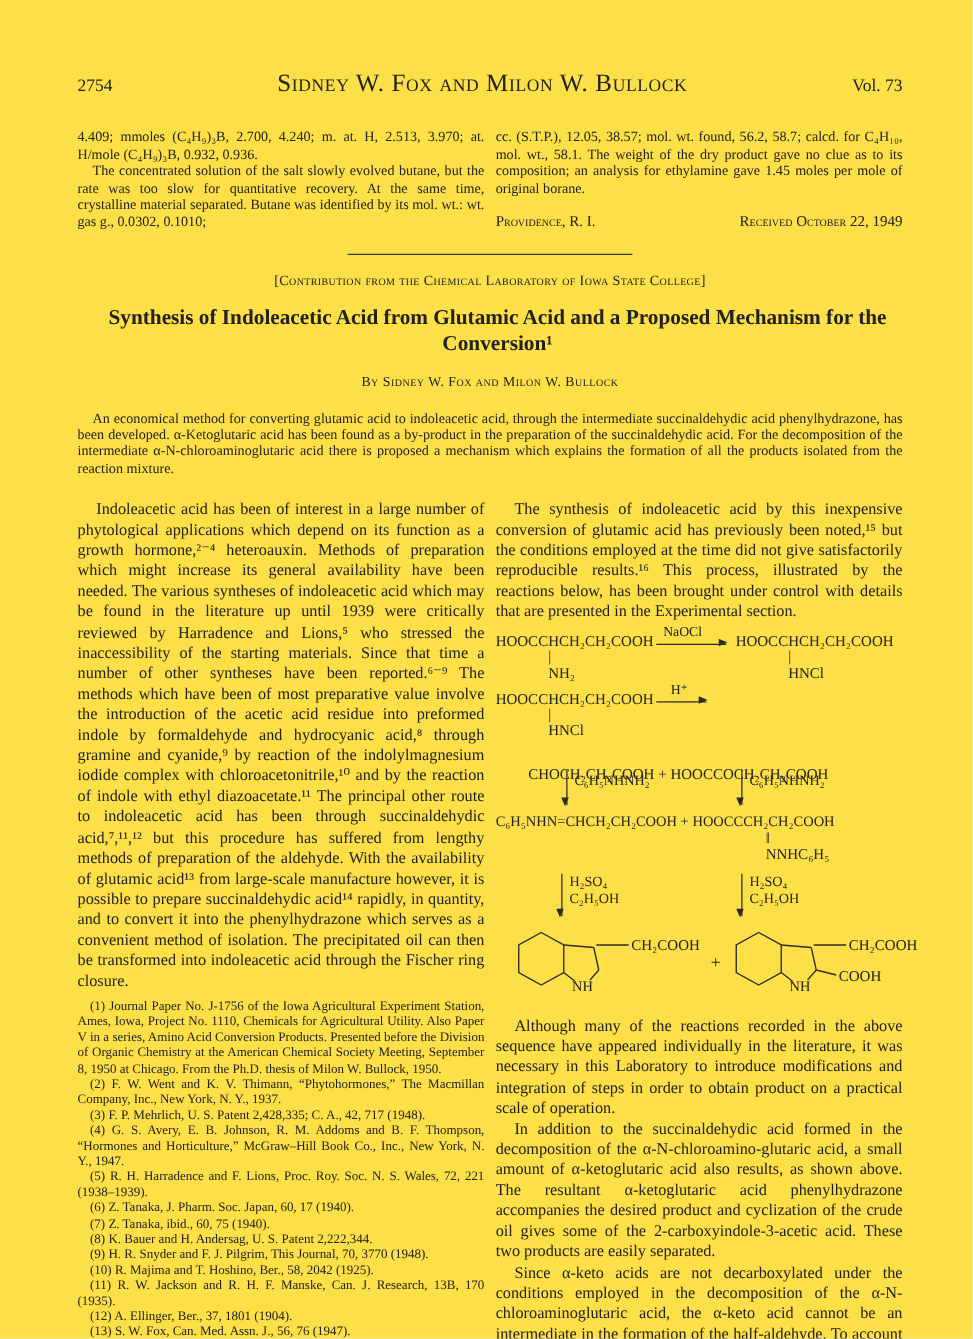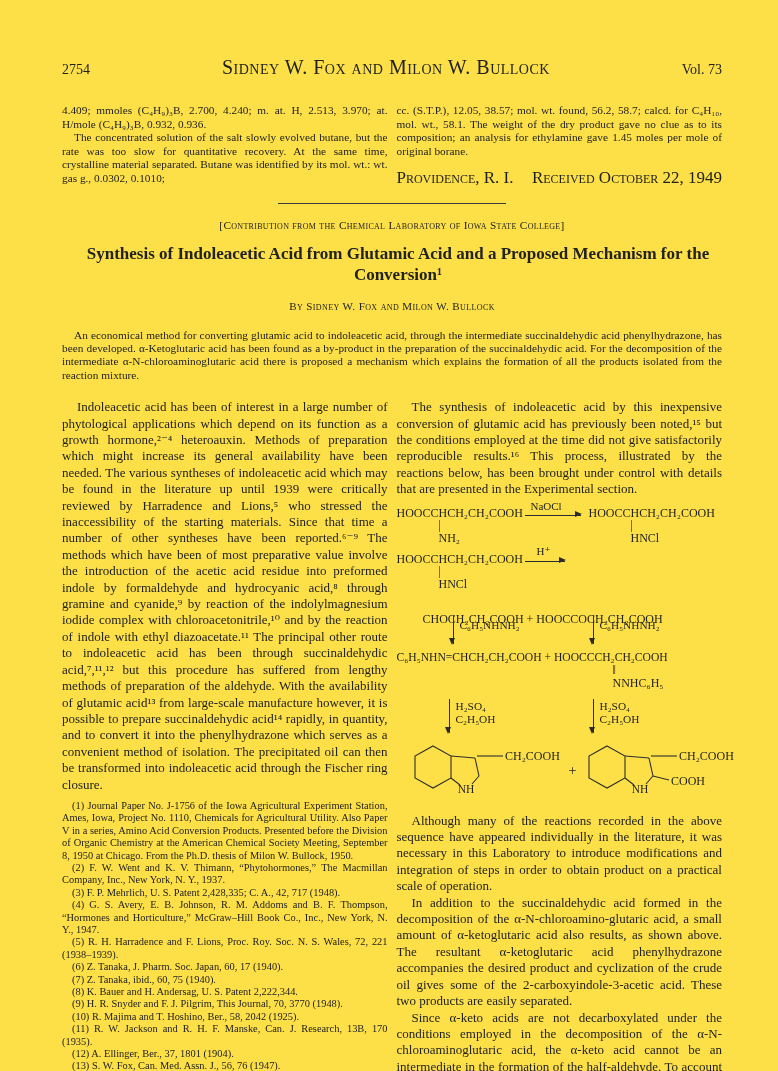--- a/index.html
+++ b/index.html
@@ -11,21 +11,21 @@
     position:relative;overflow:hidden;margin:0 auto;
   }
   
   .hdr{display:flex;justify-content:space-between;align-items:baseline;font-size:14px;}
   .hdr .runhead{font-variant:small-caps;letter-spacing:.5px;font-size:20px;}
   
   .topcols{display:flex;gap:9px;margin-top:25px;font-size:11.3px;line-height:13.6px;text-align:justify;}
   .topcols .col{width:327px;}
   .topcols p{margin:0;}
   .topcols p.ind{text-indent:12px;}
-  .prov-row{display:flex;justify-content:space-between;margin-top:13px;font-size:17px;}
+  .prov-row{display:flex;justify-content:space-between;margin-top:13px;font-size:12px;}
   .sc{font-variant:small-caps;}
   
   .divider{width:228px;border:none;border-top:1.5px solid #3c3c3c;margin:17px auto 15px auto;}
   
   .contrib{text-align:center;font-size:11.3px;font-variant:small-caps;letter-spacing:.3px;margin-top:4px;}
   .title{font-size:17px;font-weight:bold;text-align:center;line-height:21px;margin:12px auto 0 auto;width:672px;}
   .byline{text-align:center;font-variant:small-caps;font-size:11px;letter-spacing:.4px;margin-top:15px;}
   .abstract{font-size:11.3px;line-height:13.4px;text-align:justify;margin-top:17px;}
   .abstract p{margin:0;text-indent:12px;}
   

